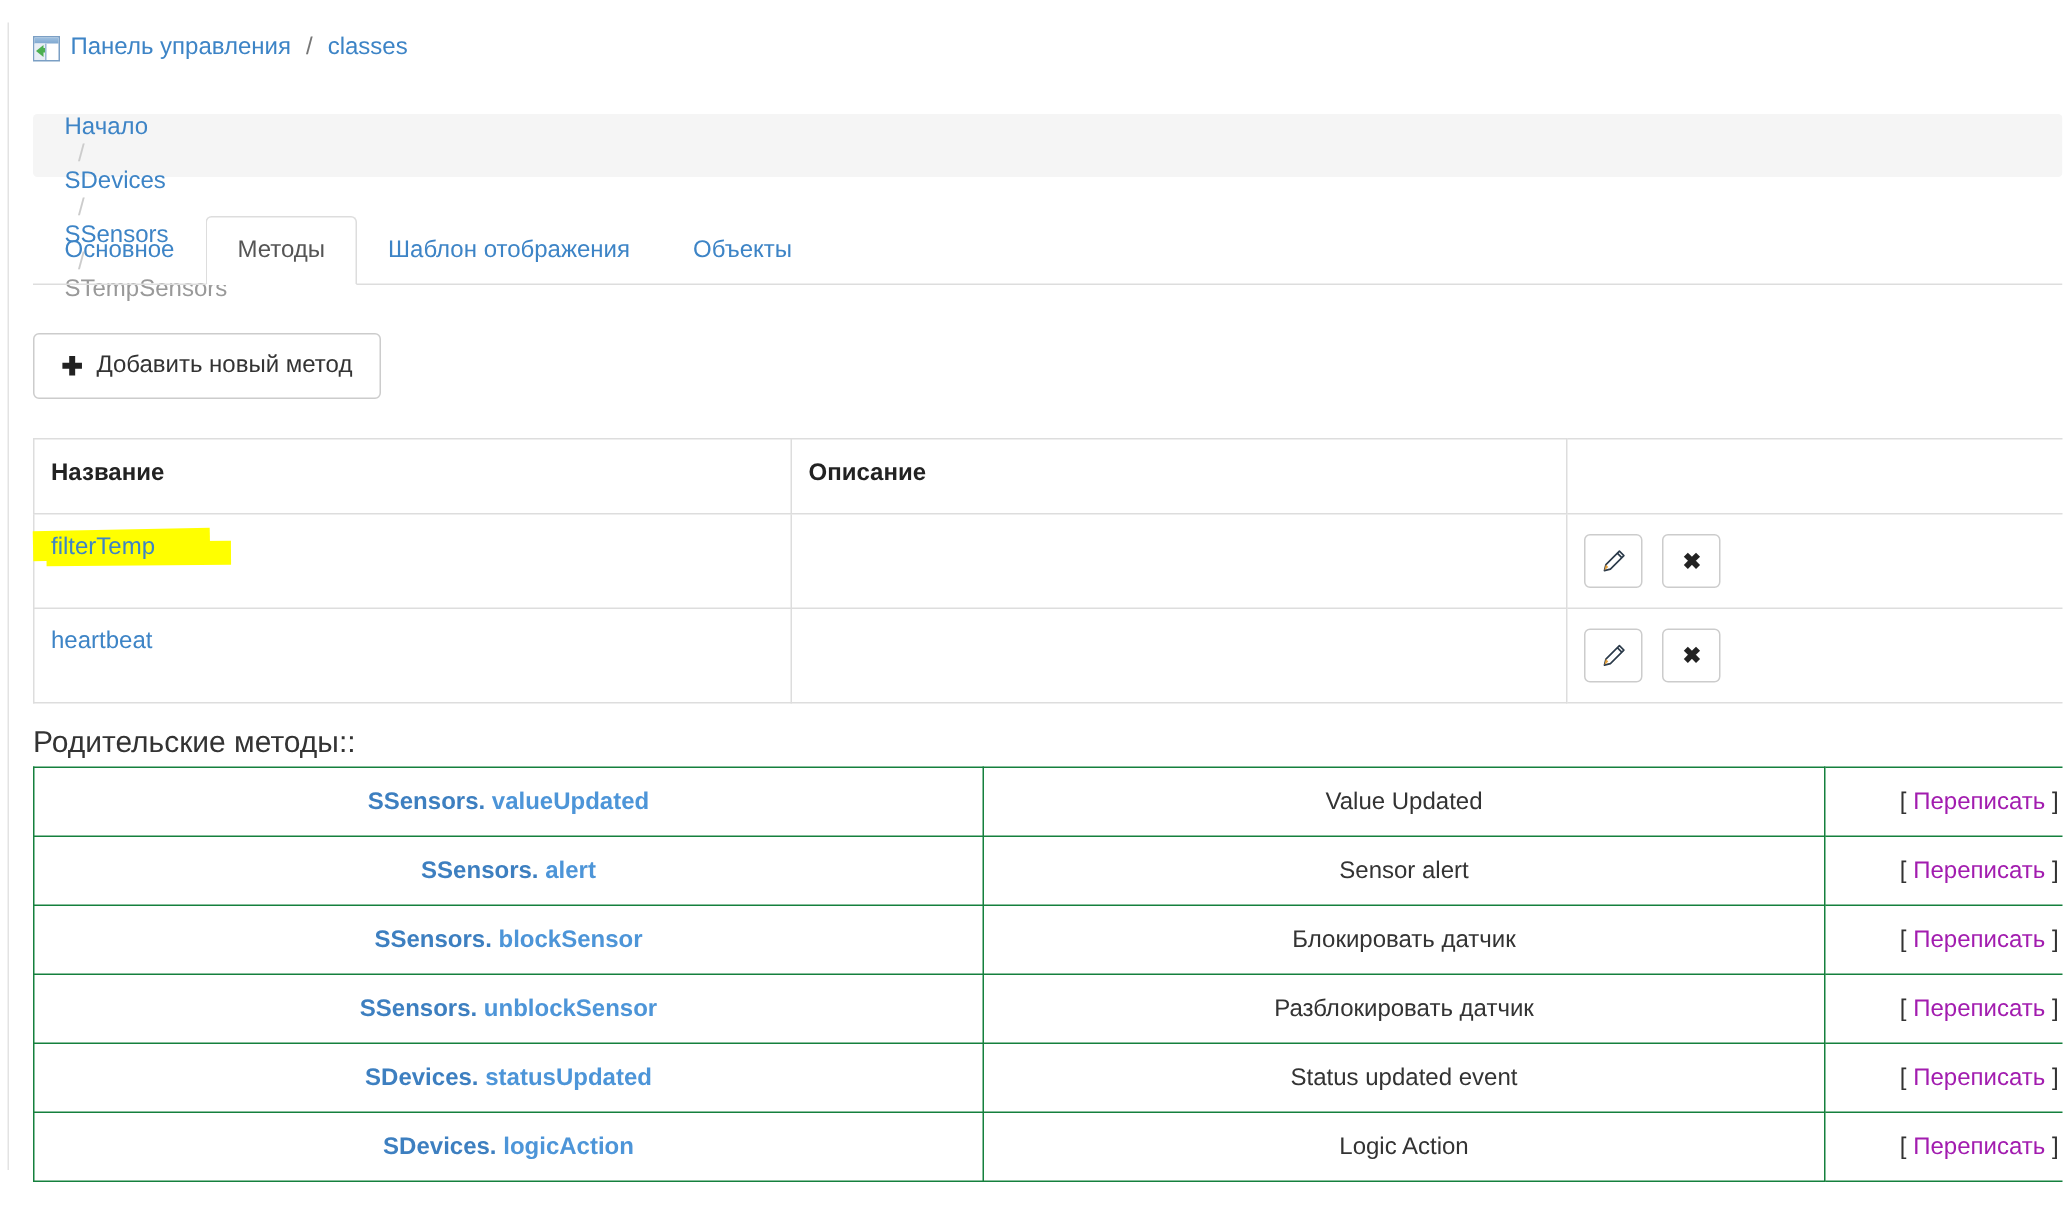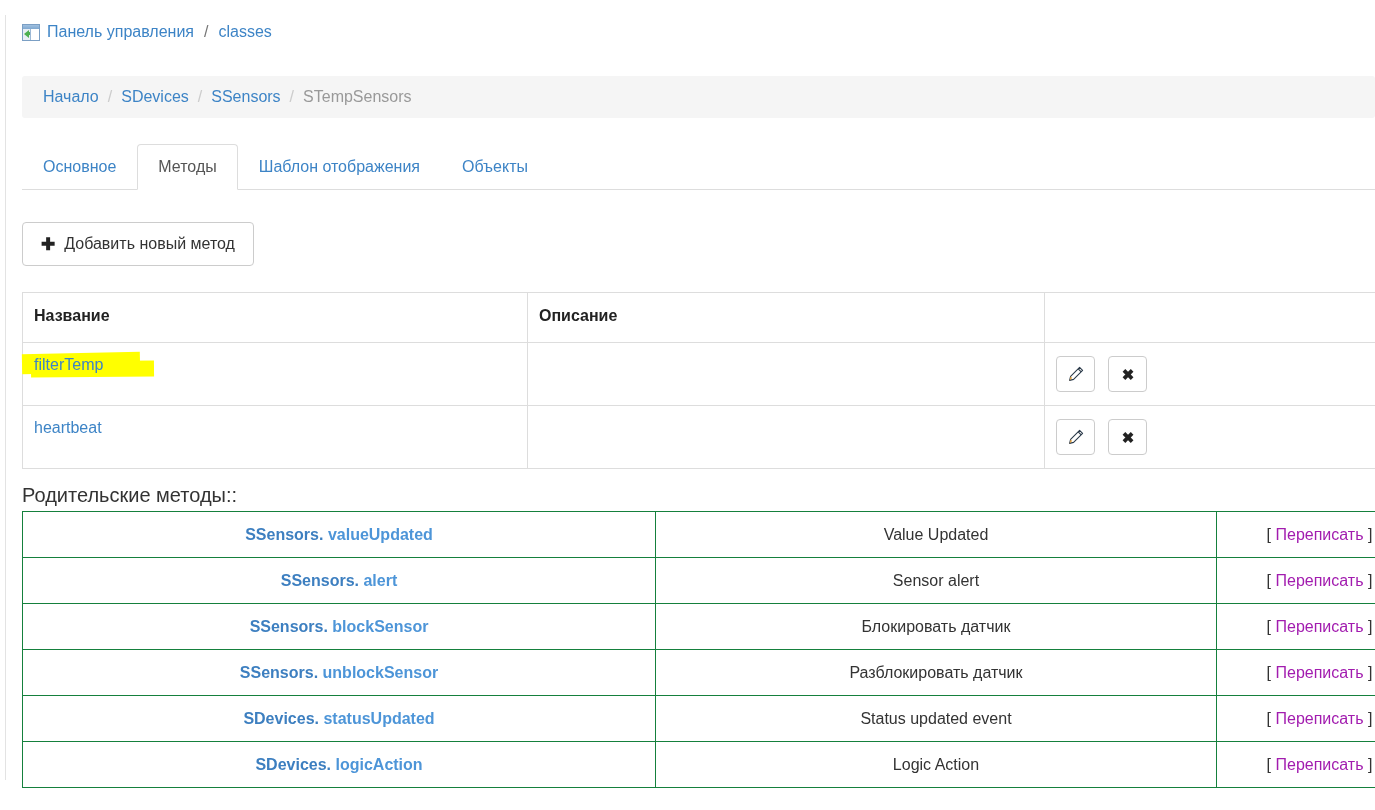--- a/index.html
+++ b/index.html
@@ -83,24 +83,25 @@
   
   .breadcrumb {
     position: absolute;
     left: 22px;
     top: 76px;
     width: 1353px;
     height: 42px;
     background: #f5f5f5;
     border-radius: 3px;
     display: flex;
-    align-items: center;
+    align-items: flex-start;
     padding-left: 21px;
     font-size: 16px;
     white-space: nowrap;
+    flex-direction: column;
   }
   .breadcrumb .sep { color: #cccccc; padding: 0 9px; }
   .breadcrumb .current { color: #999999; }
 
   
   .tabs {
     position: absolute;
     left: 22px;
     top: 144px;
     width: 1353px;

